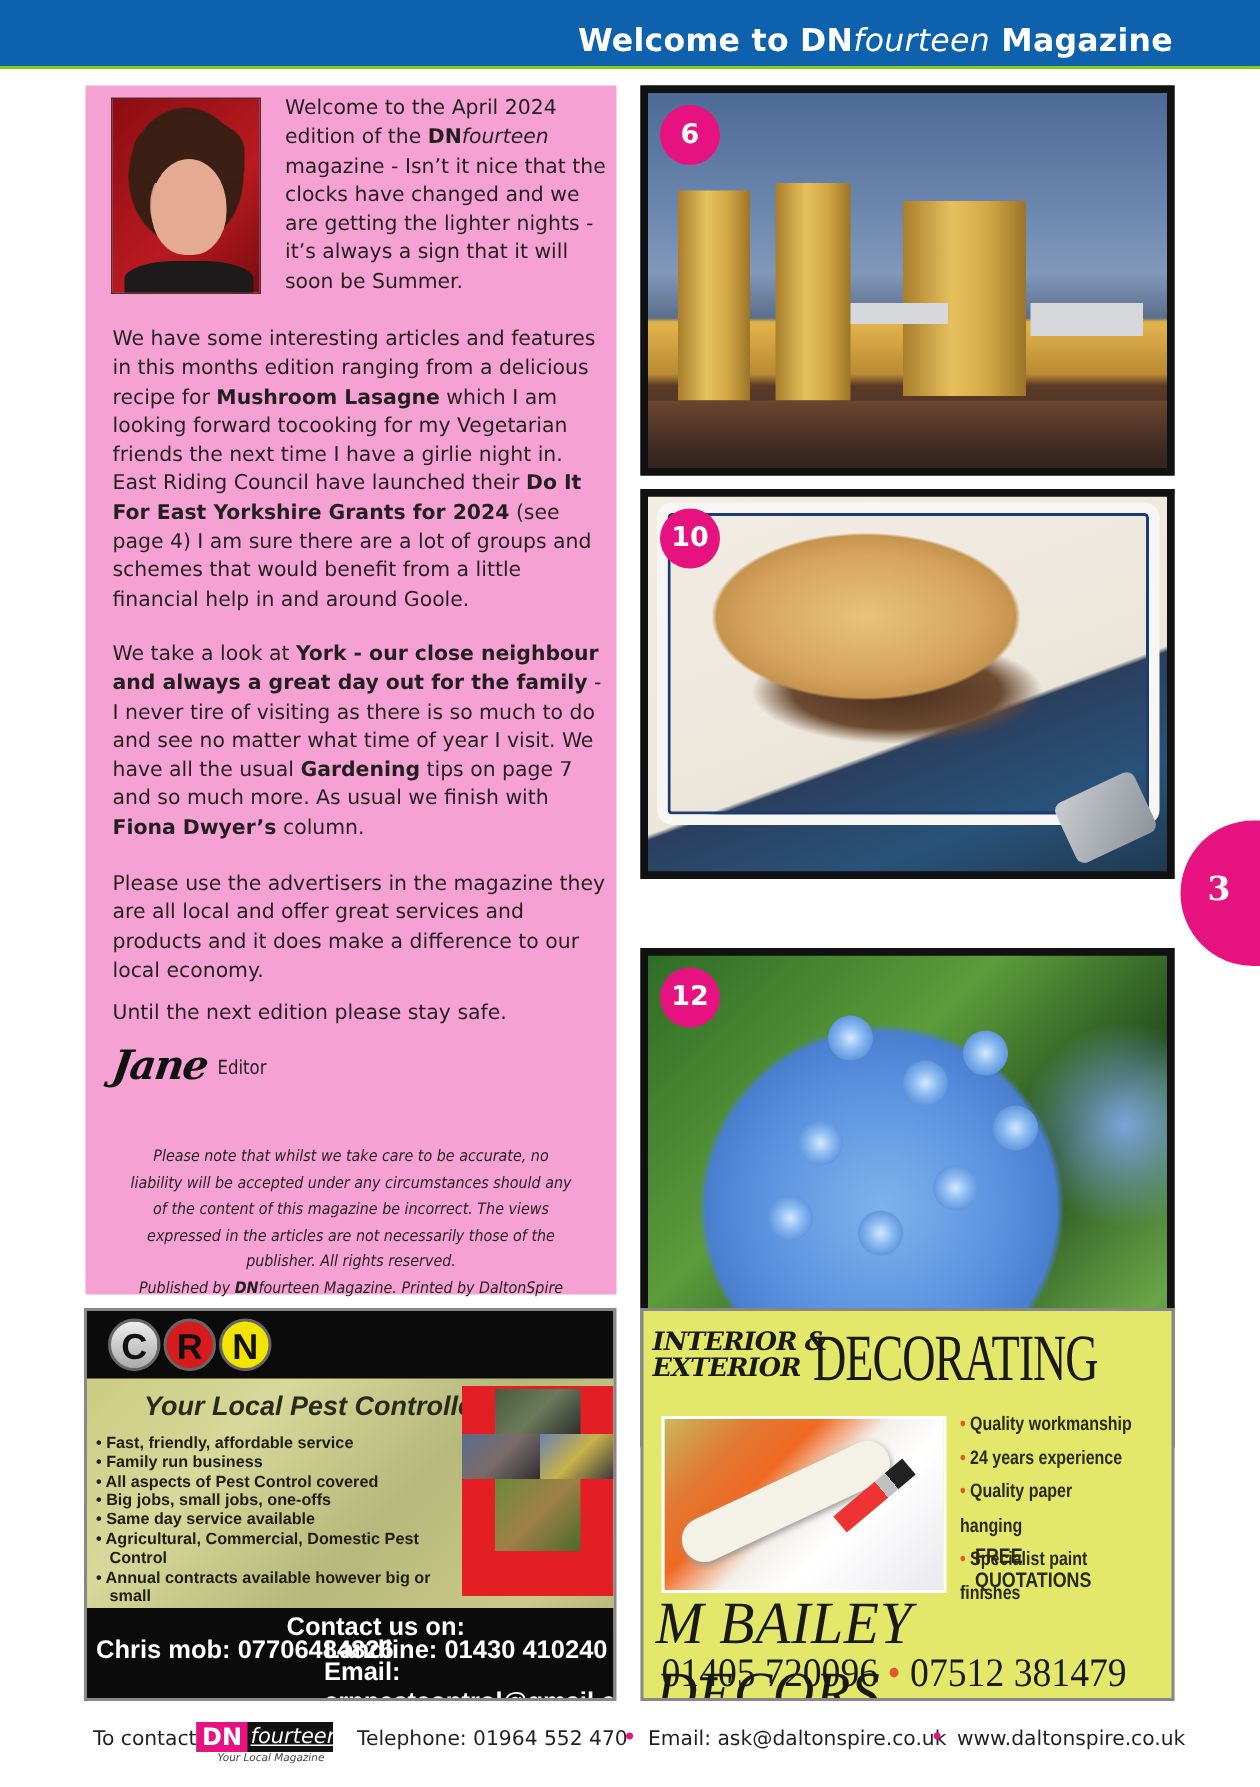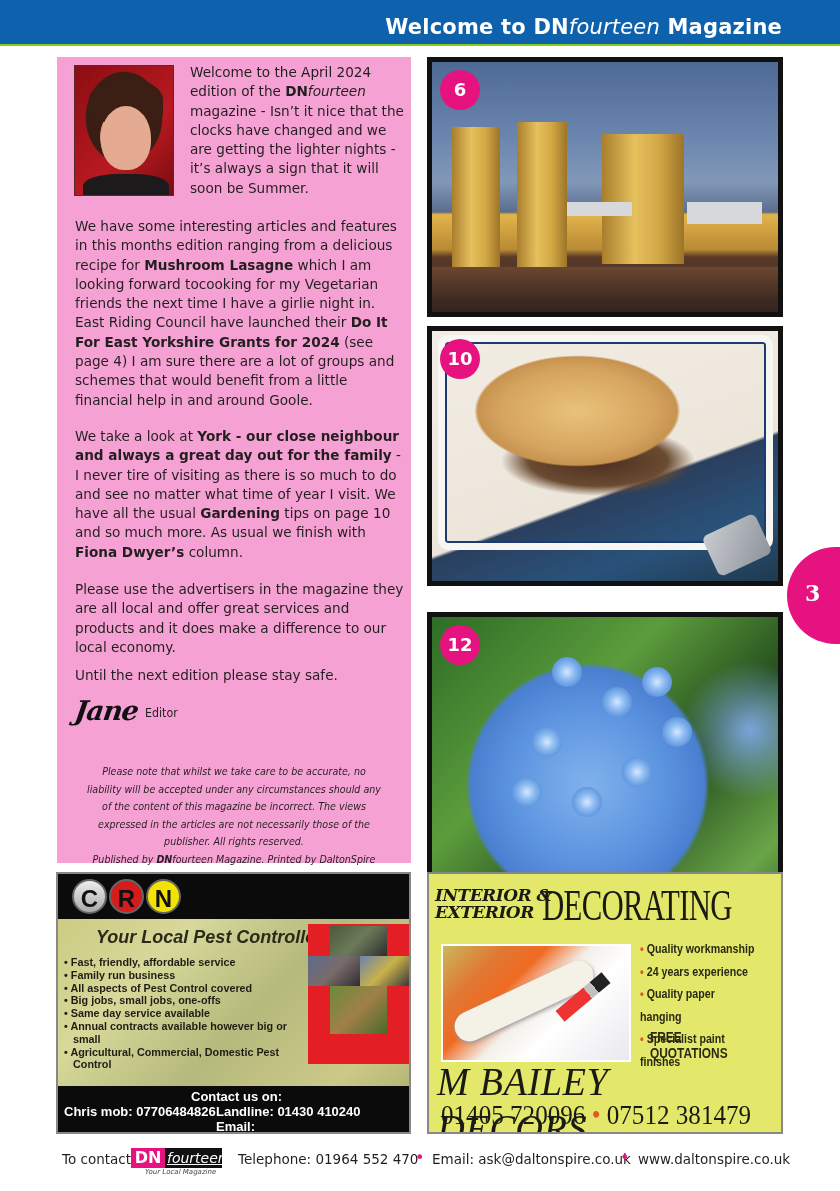--- a/index.html
+++ b/index.html
@@ -19,21 +19,21 @@
 .p-2{left:18px;top:160px;width:330px}
 .p-3{left:18px;top:370px;width:330px}
 .p-4{left:18px;top:523px;width:330px}
 .p-5{left:18px;top:609px;width:330px}
 .signature{position:absolute;left:18px;top:638px;font-family:"DejaVu Serif",serif;font-style:italic;font-weight:bold;font-size:27px;color:#111;transform:skewX(-8deg);letter-spacing:-1px}
 .editor-label{position:absolute;left:88px;top:648px;font-size:13px;color:#231f20;transform:scaleX(0.85);transform-origin:left}
 .disclaimer{position:absolute;left:10px;top:706px;width:334px;text-align:center;font-style:italic;font-size:10.6px;line-height:17.6px;color:#231f20;transform:scaleX(0.9);transform-origin:center}
 .photo{position:absolute;left:427px;width:356px;border:5px solid #111;background:#111;overflow:hidden}
 .photo-york{top:57px;height:260px}
 .photo-lasagne{top:326px;height:260px}
-.photo-hydrangea{top:612px;height:333px}
+.photo-hydrangea{top:632px;height:333px}
 .img{position:absolute;left:0;top:0;right:0;bottom:0}
 .img-york{background:linear-gradient(180deg,#4d6a96 0%,#6b86ae 30%,#8198b9 48%,#5b6e8c 60%,transparent 61%),linear-gradient(180deg,transparent 47%,#c79a3a 48%,#e0b24a 62%,#b88a34 75%,#5a3a28 78%,#3a2a22 100%)}
 .tower{position:absolute;background:linear-gradient(90deg,#a97e2c,#e6c15e 40%,#d1a744 70%,#9d7428);}
 .t1{left:20px;top:65px;width:48px;height:140px}
 .t2{left:85px;top:60px;width:50px;height:145px}
 .t3{left:170px;top:72px;width:82px;height:130px}
 .roof{position:absolute;background:#d6d8dc}
 .r1{left:135px;top:140px;width:65px;height:14px}
 .r2{left:255px;top:140px;width:75px;height:22px}
 .houses{position:absolute;left:0;top:205px;width:100%;height:55px;background:linear-gradient(180deg,#6b4630,#3e2a22 60%,#2a1f1a)}
@@ -55,21 +55,21 @@
 .crn-sub{position:absolute;left:38px;top:53px;font-family:"Liberation Sans",sans-serif;font-weight:bold;font-style:italic;font-size:18px;color:#2a2a1a}
 .crn-list{position:absolute;left:6px;top:82px;width:240px;font-family:"Liberation Sans",sans-serif;font-weight:bold;font-size:10.8px;line-height:12.8px;color:#1e1e14;list-style:none}
 .crn-list li{padding-left:9px;text-indent:-9px}
 .crn-list li::before{content:"• "}
 .crn-pics{position:absolute;left:250px;top:50px;width:101px;height:140px;background:#e31e24}
 .crn-pics div{position:absolute;}
 .mole{left:22px;top:2px;width:57px;height:30px;background:linear-gradient(135deg,#4a5a3a,#6b7a5a 50%,#2e2e2e)}
 .rat{left:0;top:32px;width:52px;height:30px;background:linear-gradient(135deg,#5b6b8b,#7b6b6b 50%,#2e2e32)}
 .wasp{left:52px;top:32px;width:49px;height:30px;background:linear-gradient(135deg,#6b82b2,#c9b24a 50%,#3a3a3a)}
 .rabbit{left:22px;top:62px;width:57px;height:48px;background:linear-gradient(135deg,#6a8a3a,#a08048 50%,#4a6a2a)}
-.crn-bottom{position:absolute;left:0;bottom:0;width:100%;height:46px;background:#0b0b0b;color:#fff;font-family:"Liberation Sans",sans-serif;font-weight:bold;font-size:13px}
+.crn-bottom{position:absolute;left:0;bottom:0;width:100%;height:60px;background:#0b0b0b;color:#fff;font-family:"Liberation Sans",sans-serif;font-weight:bold;font-size:17px}
 .crn-contact-h{position:absolute;left:133px;top:3px}
 .crn-mob{position:absolute;left:6px;top:18px}
 .crn-land{position:absolute;left:158px;top:18px}
 .crn-email{position:absolute;left:158px;top:33px}
 .ad-bailey{position:absolute;left:427px;top:872px;width:356px;height:262px;border:2px solid #888;background:#e4e86a;overflow:hidden}
 .bailey-ie{position:absolute;left:6px;top:13px;font-family:"DejaVu Serif",serif;font-style:italic;font-weight:bold;font-size:17px;line-height:17px;color:#1a1a14;letter-spacing:-0.5px}
 .bailey-dec{position:absolute;left:113px;top:6px;font-family:"Liberation Serif",serif;font-size:44px;color:#1a1a14;transform:scaleX(0.7);transform-origin:left;letter-spacing:-1px}
 .bailey-photo{position:absolute;left:12px;top:70px;width:190px;height:118px;border:2px solid #fff;background:linear-gradient(135deg,#c9b85c 0,#e07a34 20%,#f06a22 35%,#f3f0ea 50%,#fff 65%,#e9e9ee 100%)}
 .roller{position:absolute;left:6px;top:40px;width:150px;height:30px;background:#f4f1e6;border-radius:15px;transform:rotate(-25deg);box-shadow:0 2px 4px #999}
 .brush{position:absolute;left:110px;top:44px;width:60px;height:14px;background:linear-gradient(90deg,#e33,#e33 60%,#c0c0c0 60%,#c0c0c0 75%,#222 75%);transform:rotate(-40deg)}
@@ -100,21 +100,21 @@
 </div>
 
 <div class="editor-panel">
   <div class="portrait">
     <div class="hair"></div>
     <div class="face"></div>
     <div class="shoulder"></div>
   </div>
   <p class="para p-intro"><span>Welcome to the April 2024 edition of the </span><b>DN</b><i>fourteen</i><span> magazine - Isn’t it nice that the clocks have changed and we are getting the lighter nights - it’s always a sign that it will soon be Summer.</span></p>
   <p class="para p-2"><span>We have some interesting articles and features in this months edition ranging from a delicious recipe for </span><b>Mushroom Lasagne</b><span> which I am looking forward tocooking for my Vegetarian friends the next time I have a girlie night in. East Riding Council have launched their </span><b>Do It For East Yorkshire Grants for 2024</b><span> (see page 4) I am sure there are a lot of groups and schemes that would benefit from a little financial help in and around Goole.</span></p>
-  <p class="para p-3"><span>We take a look at </span><b>York - our close neighbour and always a great day out for the family</b><span> - I never tire of visiting as there is so much to do and see no matter what time of year I visit. We have all the usual </span><b>Gardening</b><span> tips on page 10 and so much more. As usual we finish with </span><b>Fiona Dwyer’s</b><span> column.</span></p>
+  <p class="para p-3"><span>We take a look at </span><b>York - our close neighbour and always a great day out for the family</b><span> - I never tire of visiting as there is so much to do and see no matter what time of year I visit. We have all the usual </span><b>Gardening</b><span> tips on page 7 and so much more. As usual we finish with </span><b>Fiona Dwyer’s</b><span> column.</span></p>
   <p class="para p-5">Until the next edition please stay safe.</p>
   <p class="para p-4">Please use the advertisers in the magazine they are all local and offer great services and products and it does make a difference to our local economy.</p>
   <div class="signature">Jane</div>
   <div class="editor-label">Editor</div>
   <p class="disclaimer"><span>Please note that whilst we take care to be accurate, no liability will be accepted under any circumstances should any of the content of this magazine be incorrect. The views expressed in the articles are not necessarily those of the publisher. All rights reserved.</span><br><span>Published by </span><b>DN</b><span>fourteen Magazine. Printed by DaltonSpire Ltd.</span></p>
 </div>
 
 <div class="photo photo-york">
   <div class="img img-york">
     <div class="tower t1"></div>
@@ -159,22 +159,22 @@
     <div class="crn-circle cr">R</div>
     <div class="crn-circle cn">N</div>
   </div>
   <div class="crn-sub">Your Local Pest Controller</div>
   <ul class="crn-list">
     <li>Fast, friendly, affordable service</li>
     <li>Family run business</li>
     <li>All aspects of Pest Control covered</li>
     <li>Big jobs, small jobs, one-offs</li>
     <li>Same day service available</li>
+    <li>Agricultural, Commercial, Domestic Pest Control</li>
     <li>Annual contracts available however big or small</li>
-    <li>Agricultural, Commercial, Domestic Pest Control</li>
   </ul>
   <div class="crn-pics">
     <div class="mole"></div>
     <div class="rat"></div>
     <div class="wasp"></div>
     <div class="rabbit"></div>
   </div>
   <div class="crn-bottom">
     <div class="crn-contact-h">Contact us on:</div>
     <div class="crn-mob">Chris mob: 07706484826</div>

